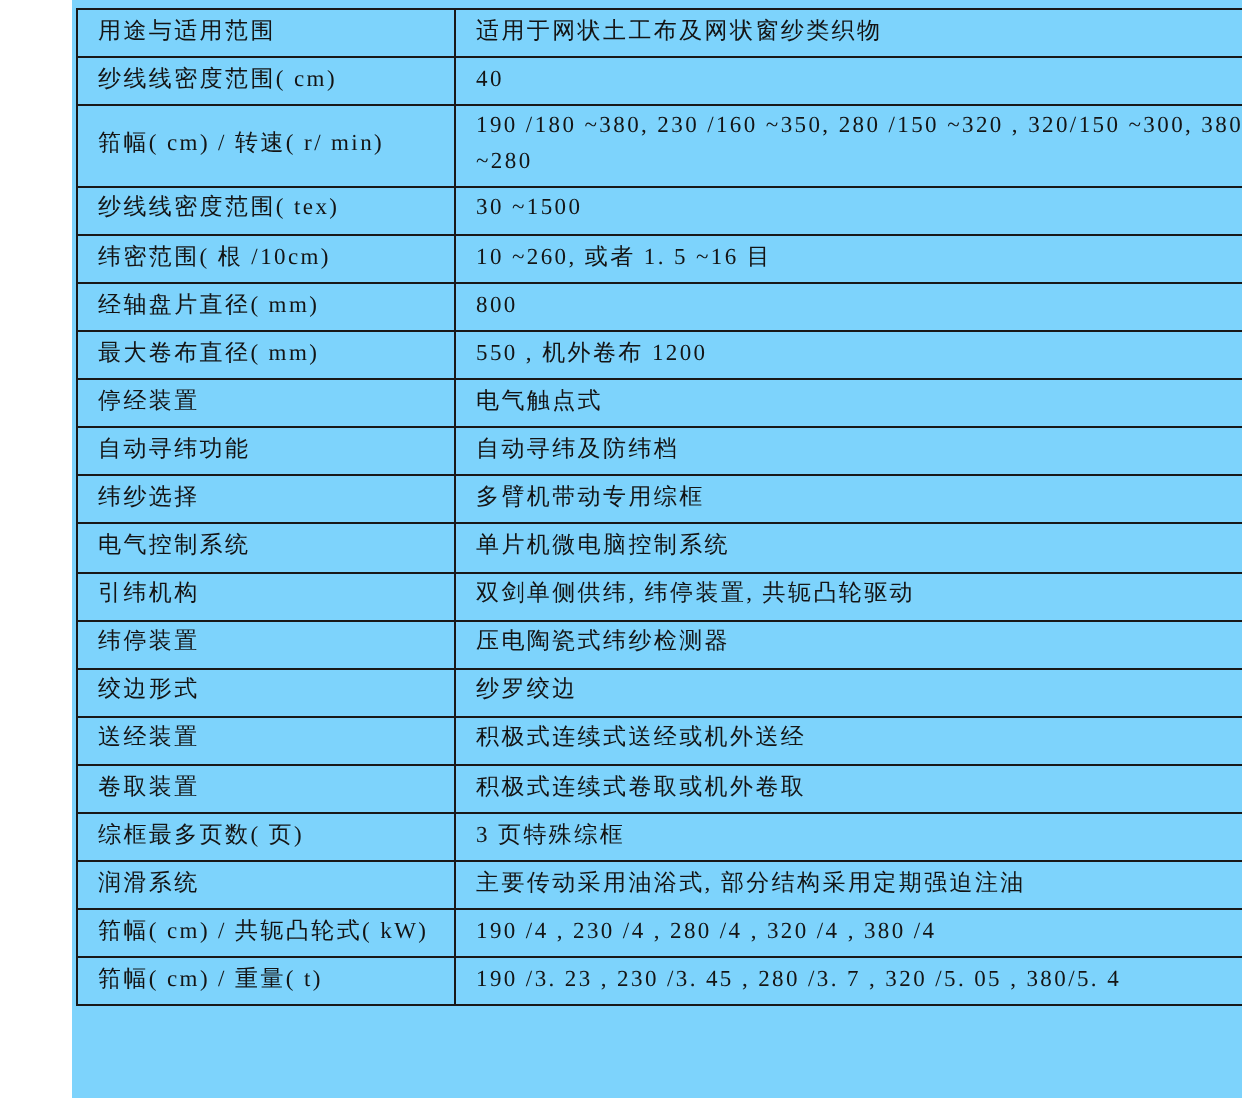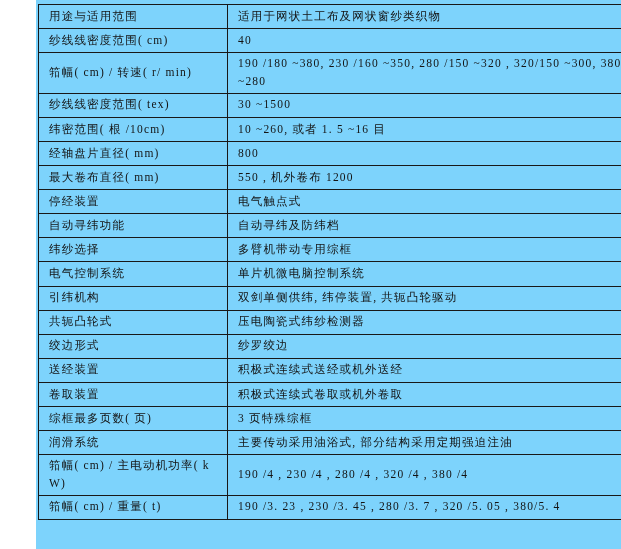--- a/index.html
+++ b/index.html
@@ -107,21 +107,21 @@
     <td class="value-cell">单片机微电脑控制系统</td>
   </tr>
 
 
   <tr>
     <td class="label-cell">引纬机构</td>
     <td class="value-cell">双剑单侧供纬, 纬停装置, 共轭凸轮驱动</td>
   </tr>
 
   <tr>
-    <td class="label-cell">共轭凸轮式</td>
+    <td class="label-cell">纬停装置</td>
     <td class="value-cell">压电陶瓷式纬纱检测器</td>
   </tr>
 
   <tr>
     <td class="label-cell">绞边形式</td>
     <td class="value-cell">纱罗绞边</td>
   </tr>
 
   <tr>
     <td class="label-cell">送经装置</td>
@@ -138,21 +138,21 @@
     <td class="value-cell">3 页特殊综框</td>
   </tr>
 
 
   <tr>
     <td class="label-cell">润滑系统</td>
     <td class="value-cell">主要传动采用油浴式, 部分结构采用定期强迫注油</td>
   </tr>
 
   <tr>
-    <td class="label-cell">筘幅( cm) / 主电动机功率( kW)</td>
+    <td class="label-cell">筘幅( cm) / 共轭凸轮式( kW)</td>
     <td class="value-cell">190 /4 , 230 /4 , 280 /4 , 320 /4 , 380 /4</td>
   </tr>
 
   <tr>
     <td class="label-cell">筘幅( cm) / 重量( t)</td>
     <td class="value-cell">190 /3. 23 , 230 /3. 45 , 280 /3. 7 , 320 /5. 05 , 380/5. 4</td>
   </tr>
 
 </tbody>
   </table>

